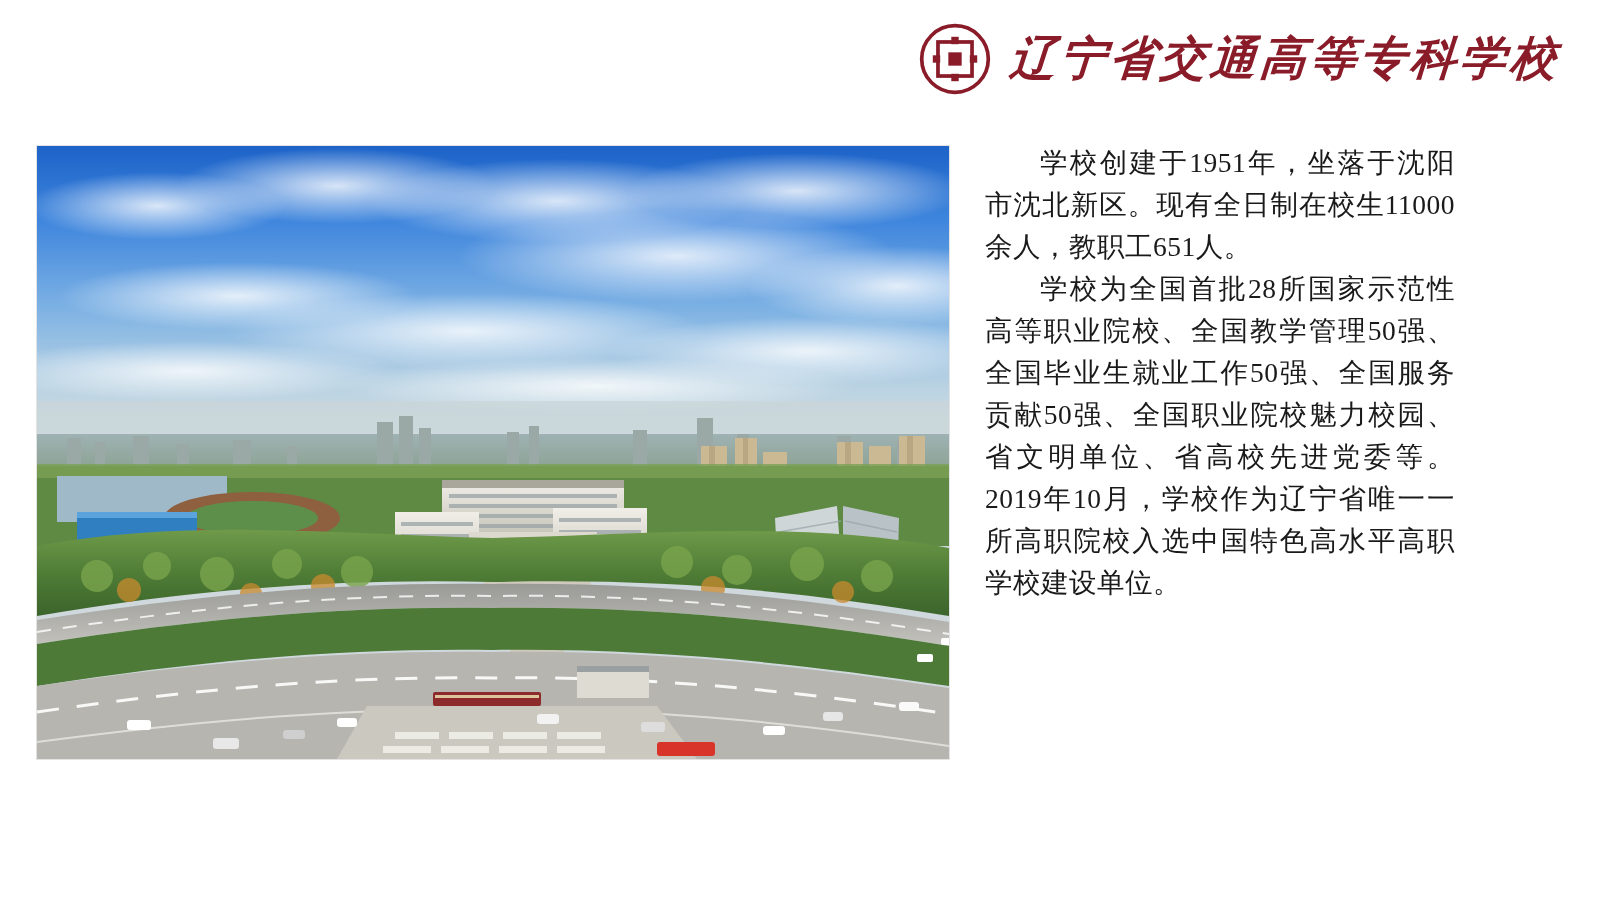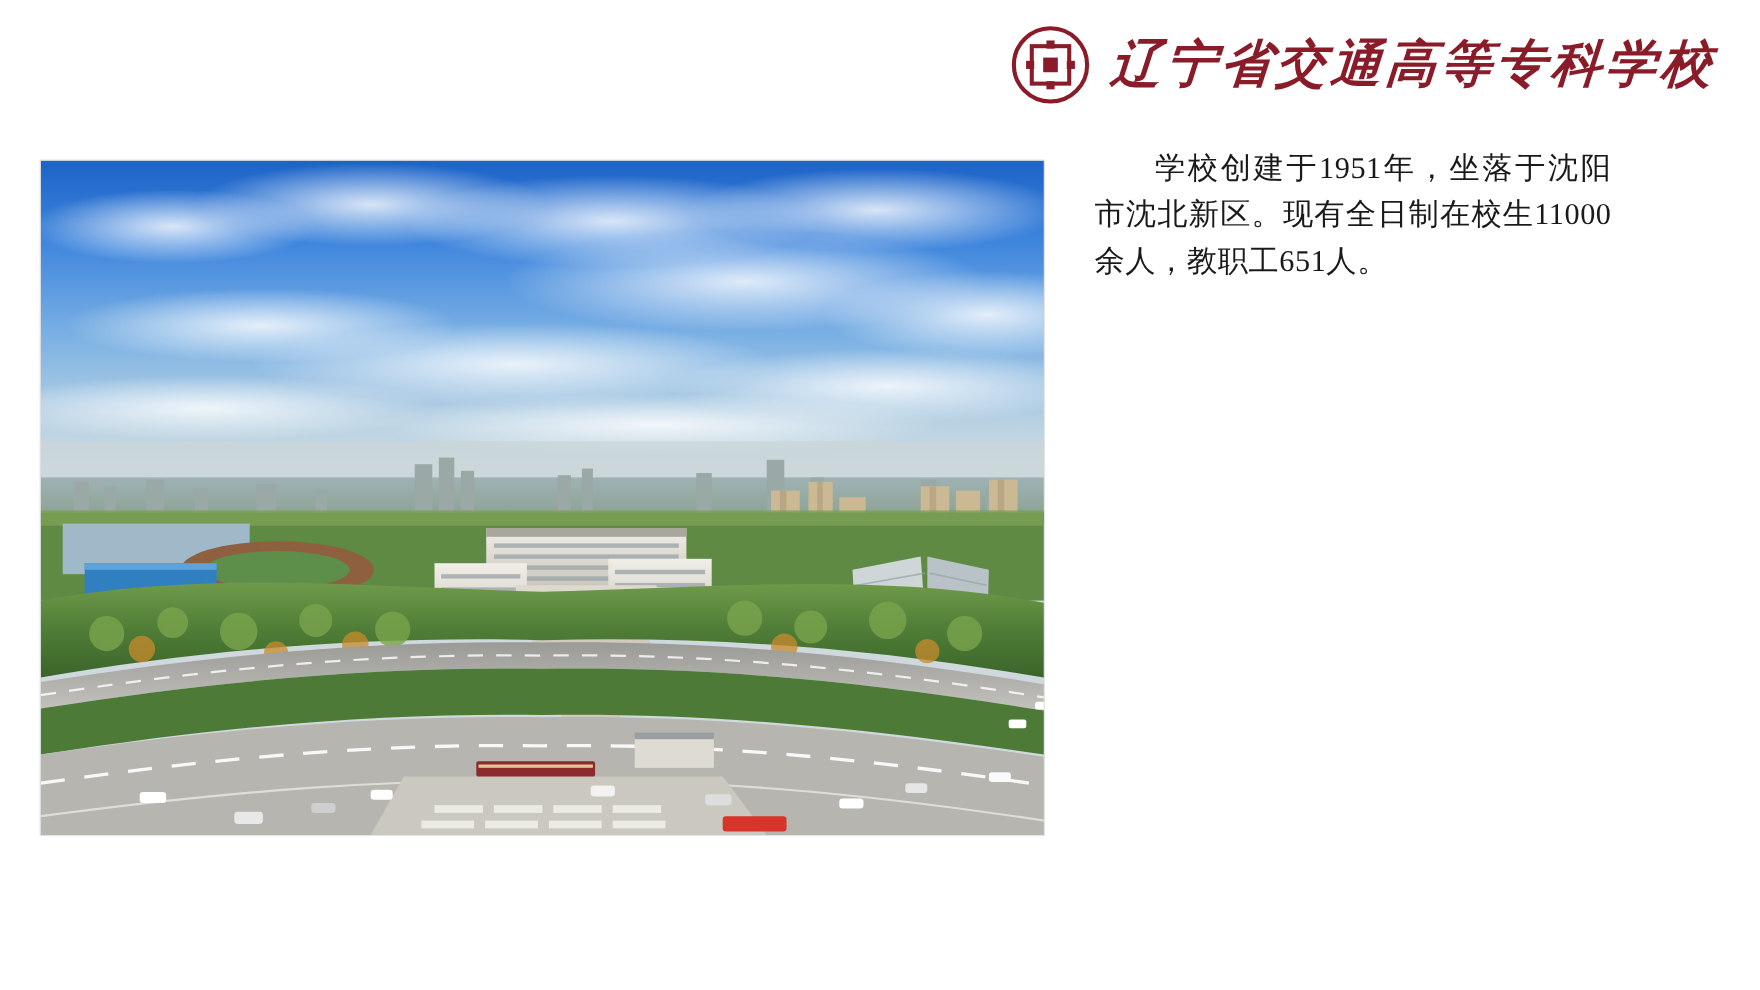--- a/index.html
+++ b/index.html
@@ -50,23 +50,22 @@
     background: #cfd8dc;
     overflow: hidden;
     box-shadow: 0 0 0 1px #e3e3e3;
   }
   .photo-svg { display: block; width: 100%; height: 100%; }
 
   
   .text-col {
     position: absolute;
     left: 985px;
-    top: 132px;
+    top: 142px;
     width: 470px;
-    margin-left: 10px;
   }
   .para {
     font-family: "Liberation Serif", serif;
     font-size: 27.5px;
     line-height: 42px;
     color: #1a1a1a;
     text-indent: 2em;
     text-align: justify;
     text-justify: inter-ideograph;
     margin: 0 0 0 0;
@@ -289,13 +288,14 @@
       <rect x="786" y="566" width="20" height="9" rx="3" fill="#e6e6e6"></rect>
       <rect x="862" y="556" width="20" height="9" rx="3" fill="#fafafa"></rect>
       <rect x="880" y="508" width="16" height="8" rx="2" fill="#ffffff"></rect>
       <rect x="904" y="492" width="14" height="7" rx="2" fill="#ffffff"></rect>
     </g>
   </svg>
 </div>
 
 <div class="text-col">
   <p class="para">学校创建于1951年，坐落于沈阳市沈北新区。现有全日制在校生11000余人，教职工651人。</p>
+  <p class="para">学校为全国首批28所国家示范性高等职业院校、全国教学管理50强、全国毕业生就业工作50强、全国服务贡献50强、全国职业院校魅力校园、省文明单位、省高校先进党委等。2019年10月，学校作为辽宁省唯一一所高职院校入选中国特色高水平高职学校建设单位。</p>
 </div>
 
 </body></html>

